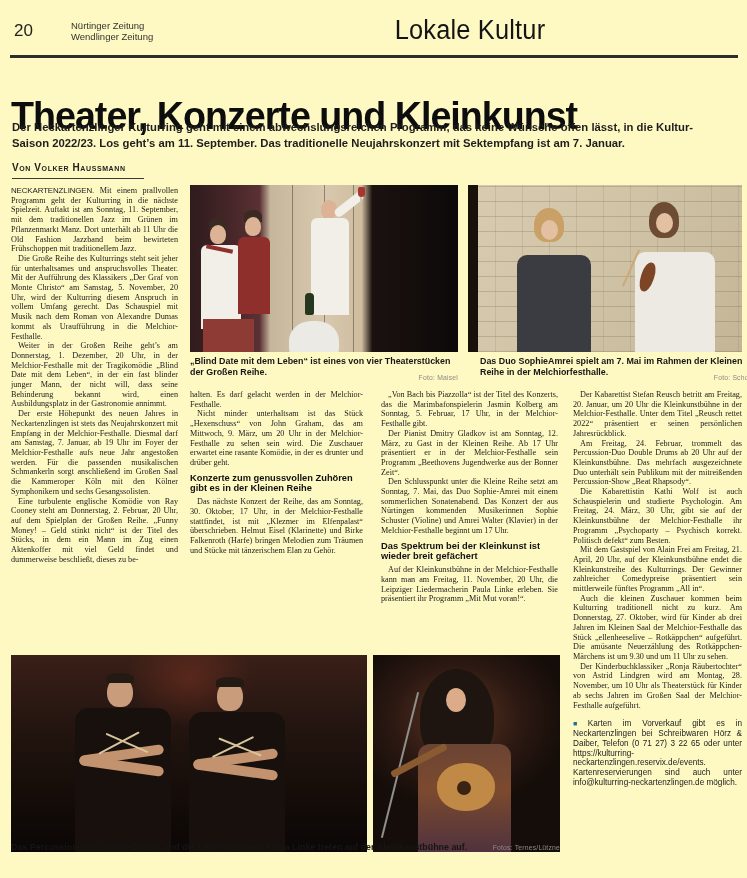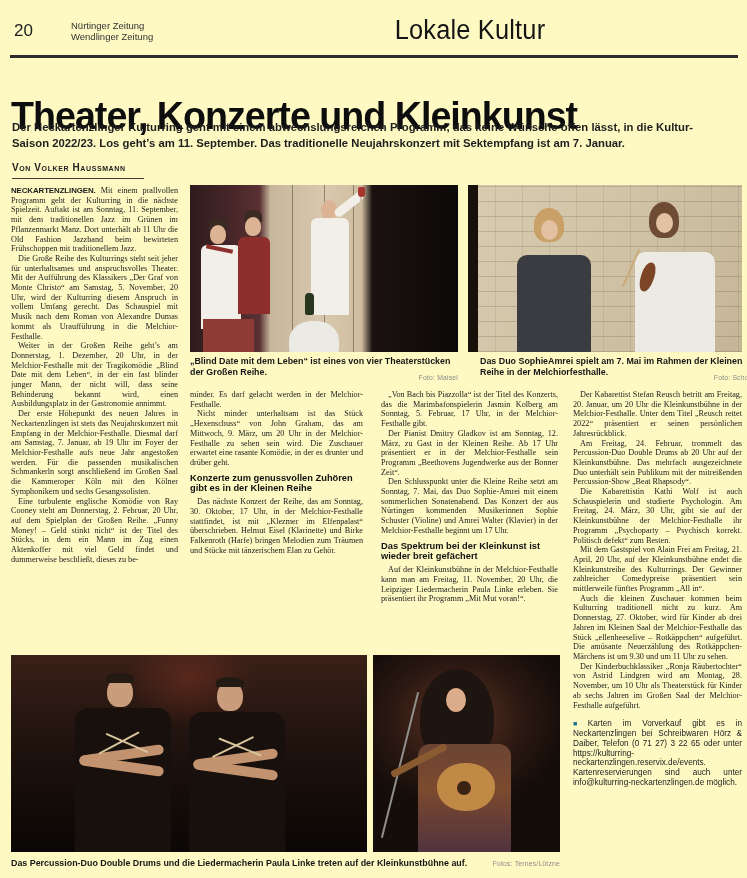--- a/index.html
+++ b/index.html
@@ -34,38 +34,38 @@
   }
   
   .body{position:absolute;left:0;top:185px;width:747px;height:693px;}
   .col{position:absolute;overflow:hidden;font-size:8.2px;line-height:9.7px;text-align:justify;}
   .col1{left:11px;top:1px;width:167px;height:466px;}
   .col2{left:190px;top:205px;width:173px;height:266px;}
   .col3{left:381px;top:205px;width:177px;height:266px;}
   .col4{left:573px;top:205px;width:169px;height:478px;}
   .bp{margin:0;text-indent:7px;}
   .bp.noind{text-indent:0;}
-  .lead{font-family:"Liberation Sans",sans-serif;font-weight:700;font-size:7.9px;letter-spacing:-.1px;}
+  .lead{font-family:"Liberation Sans",sans-serif;font-weight:400;font-size:7.9px;letter-spacing:-.1px;}
   .colhead{
     margin:5px 0 3px;font:700 9.3px/10.8px "Liberation Sans",sans-serif;
     text-align:left;text-indent:0;color:#111;
   }
   .info{
     margin:9px 0 0;font:400 8.2px/9.8px "Liberation Sans",sans-serif;
     text-indent:0;color:#222;
   }
   .info .bullet{color:#1a6e8e;font-size:7px;margin-right:2px;}
   
   .caption{
     position:absolute;font:600 8.9px/10.6px "Liberation Sans",sans-serif;color:#161616;
     text-align:left;
   }
   .cap-stage{left:190px;top:171px;width:268px;height:26px;}
   .cap-duo{left:480px;top:171px;width:274px;height:26px;}
-  .cap-bottom{left:11px;top:673px;width:549px;height:14px;}
+  .cap-bottom{left:11px;top:657px;width:549px;height:14px;}
   .credit{
     position:absolute;right:0;bottom:1px;
     font:400 6.8px/7px "Liberation Sans",sans-serif;color:#8a8a88;letter-spacing:.2px;
   }
   .cap-bottom .credit{bottom:auto;top:2px;}
   .cap-bottom .cap-text{display:inline-block;max-width:470px;}
   
   .photo{position:absolute;overflow:hidden;background:#222;}
   .ph-stage{left:190px;top:0;width:268px;height:167px;}
   .ph-duo{left:468px;top:0;width:274px;height:167px;}
@@ -188,21 +188,21 @@
       <div class="abs du-top-w" style="left:61%;top:40%;width:29%;height:62%;"></div>
       <div class="abs du-bow" style="left:59%;top:38%;"></div>
       <div class="abs du-violin" style="left:63%;top:46%;"></div>
     </div>
     <div class="caption cap-duo">
       <span class="cap-text">Das Duo SophieAmrei spielt am 7. Mai im Rahmen der Kleinen Reihe in der Melchiorfesthalle.</span>
       <span class="credit">Foto: Scholz</span>
     </div>
 
     <div class="col col2">
-      <p class="bp noind">minder. Es darf gelacht werden in der Melchior-Festhalle.</p>
+      <p class="bp noind">halten. Es darf gelacht werden in der Melchior-Festhalle.</p>
       <p class="bp">Nicht minder unterhaltsam ist das Stück „Hexenschuss“ von John Graham, das am Mittwoch, 9. März, um 20 Uhr in der Melchior-Festhalle zu sehen sein wird. Die Zuschauer erwartet eine rasante Komödie, in der es drunter und drüber geht.</p>
       <h3 class="colhead">Konzerte zum genussvollen Zuhören gibt es in der Kleinen Reihe</h3>
       <p class="bp">Das nächste Konzert der Reihe, das am Sonntag, 30. Oktober, 17 Uhr, in der Melchior-Festhalle stattfindet, ist mit „Klezmer im Elfenpalast“ überschrieben. Helmut Eisel (Klarinette) und Birke Falkenroth (Harfe) bringen Melodien zum Träumen und Stücke mit tänzerischem Elan zu Gehör.</p>
     </div>
 
     <div class="col col3">
       <p class="bp">„Von Bach bis Piazzolla“ ist der Titel des Konzerts, das die Marimbafonspielerin Jasmin Kolberg am Sonntag, 5. Februar, 17 Uhr, in der Melchior-Festhalle gibt.</p>
       <p class="bp">Der Pianist Dmitry Gladkov ist am Sonntag, 12. März, zu Gast in der Kleinen Reihe. Ab 17 Uhr präsentiert er in der Melchior-Festhalle sein Programm „Beethovens Jugendwerke aus der Bonner Zeit“.</p>
       <p class="bp">Den Schlusspunkt unter die Kleine Reihe setzt am Sonntag, 7. Mai, das Duo Sophie-Amrei mit einem sommerlichen Sonatenabend. Das Konzert der aus Nürtingen kommenden Musikerinnen Sophie Schuster (Violine) und Amrei Walter (Klavier) in der Melchior-Festhalle beginnt um 17 Uhr.</p>
       <h3 class="colhead">Das Spektrum bei der Kleinkunst ist wieder breit gefächert</h3>

